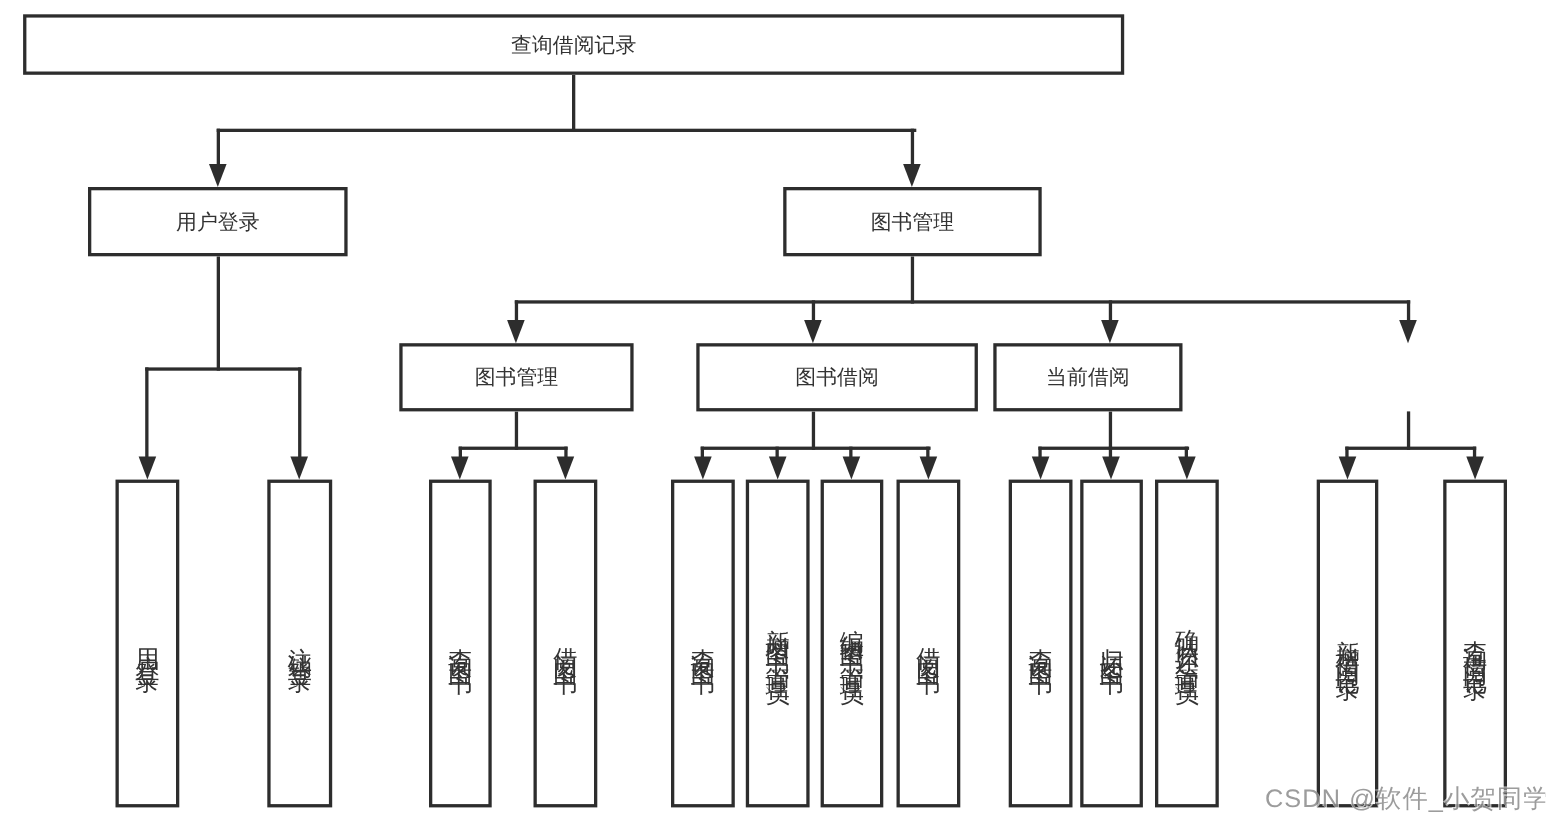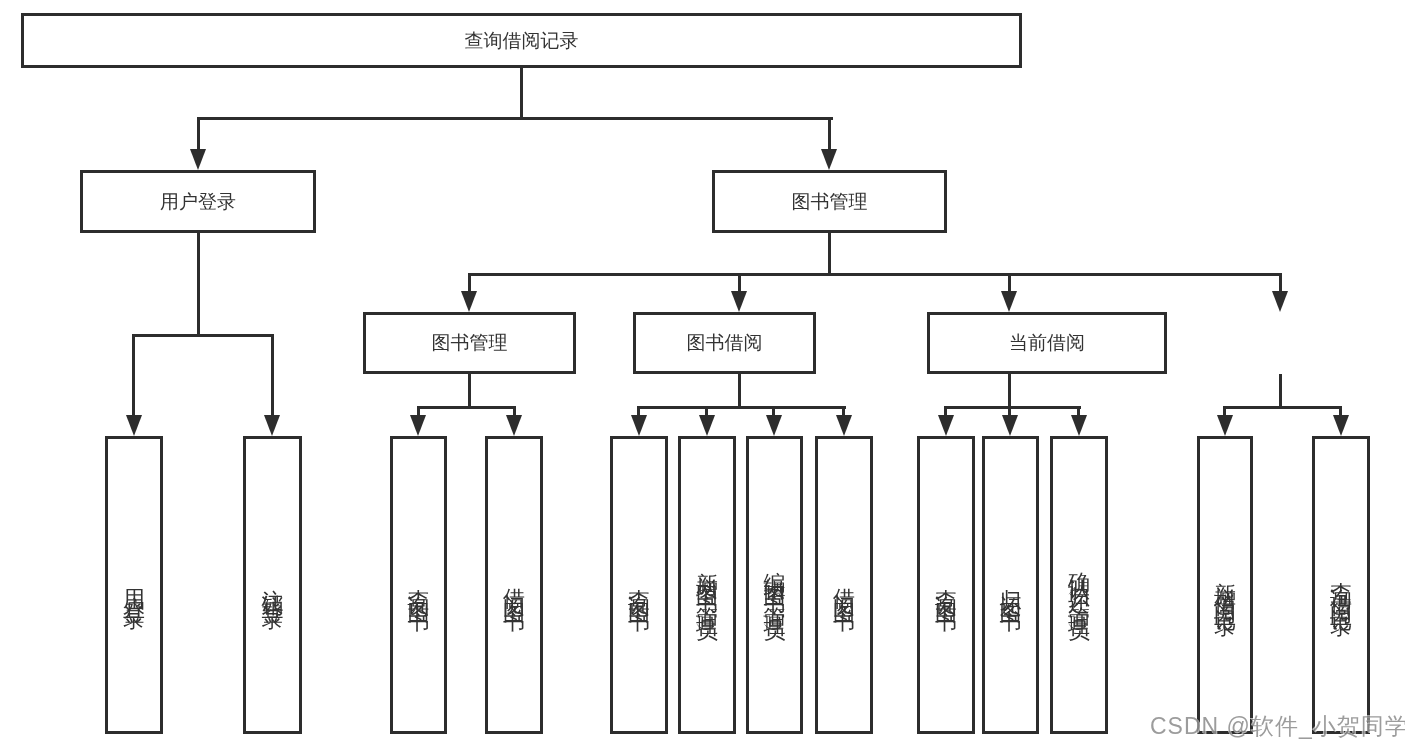--- a/index.html
+++ b/index.html
@@ -66,24 +66,24 @@
   <div class="ln" style="left:1008px;top:273px;width:3px;height:25px;"></div>
   <div class="ln" style="left:1279px;top:273px;width:3px;height:25px;"></div>
   <div class="ar" style="left:461px;top:291px;"></div>
   <div class="ar" style="left:731px;top:291px;"></div>
   <div class="ar" style="left:1001px;top:291px;"></div>
   <div class="ar" style="left:1272px;top:291px;"></div>
 
   <div class="box" style="left:363px;top:312px;width:213px;height:62px;">
     <span>图书管理</span>
   </div>
-  <div class="box" style="left:633px;top:312px;width:183px;height:62px;text-align:center;">
+  <div class="box" style="left:633px;top:312px;width:256px;height:62px;text-align:center;">
     <span>图书借阅</span>
   </div>
-  <div class="box" style="left:903px;top:312px;width:240px;height:62px;margin-left:24px;">
+  <div class="box" style="left:903px;top:312px;width:172px;height:62px;">
     <span>当前借阅</span>
   </div>
 
   <div class="ln" style="left:468px;top:374px;width:3px;height:35px;"></div>
   <div class="ln" style="left:417px;top:406px;width:99px;height:3px;"></div>
   <div class="ln" style="left:417px;top:406px;width:3px;height:15px;"></div>
   <div class="ln" style="left:513px;top:406px;width:3px;height:15px;"></div>
   <div class="ar" style="left:410px;top:415px;"></div>
   <div class="ar" style="left:506px;top:415px;"></div>
 

